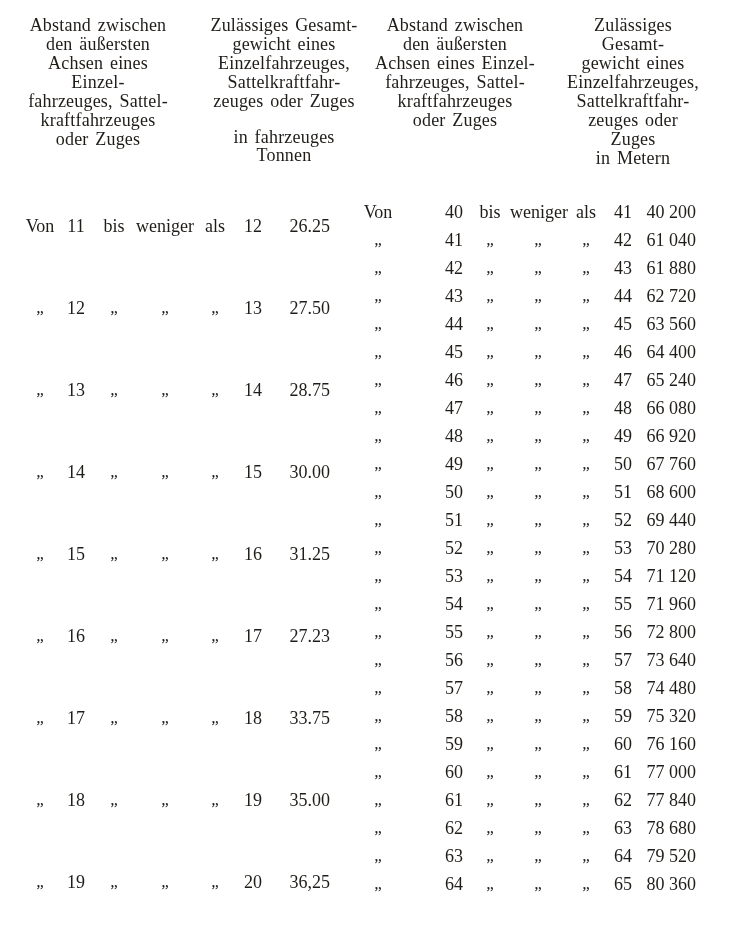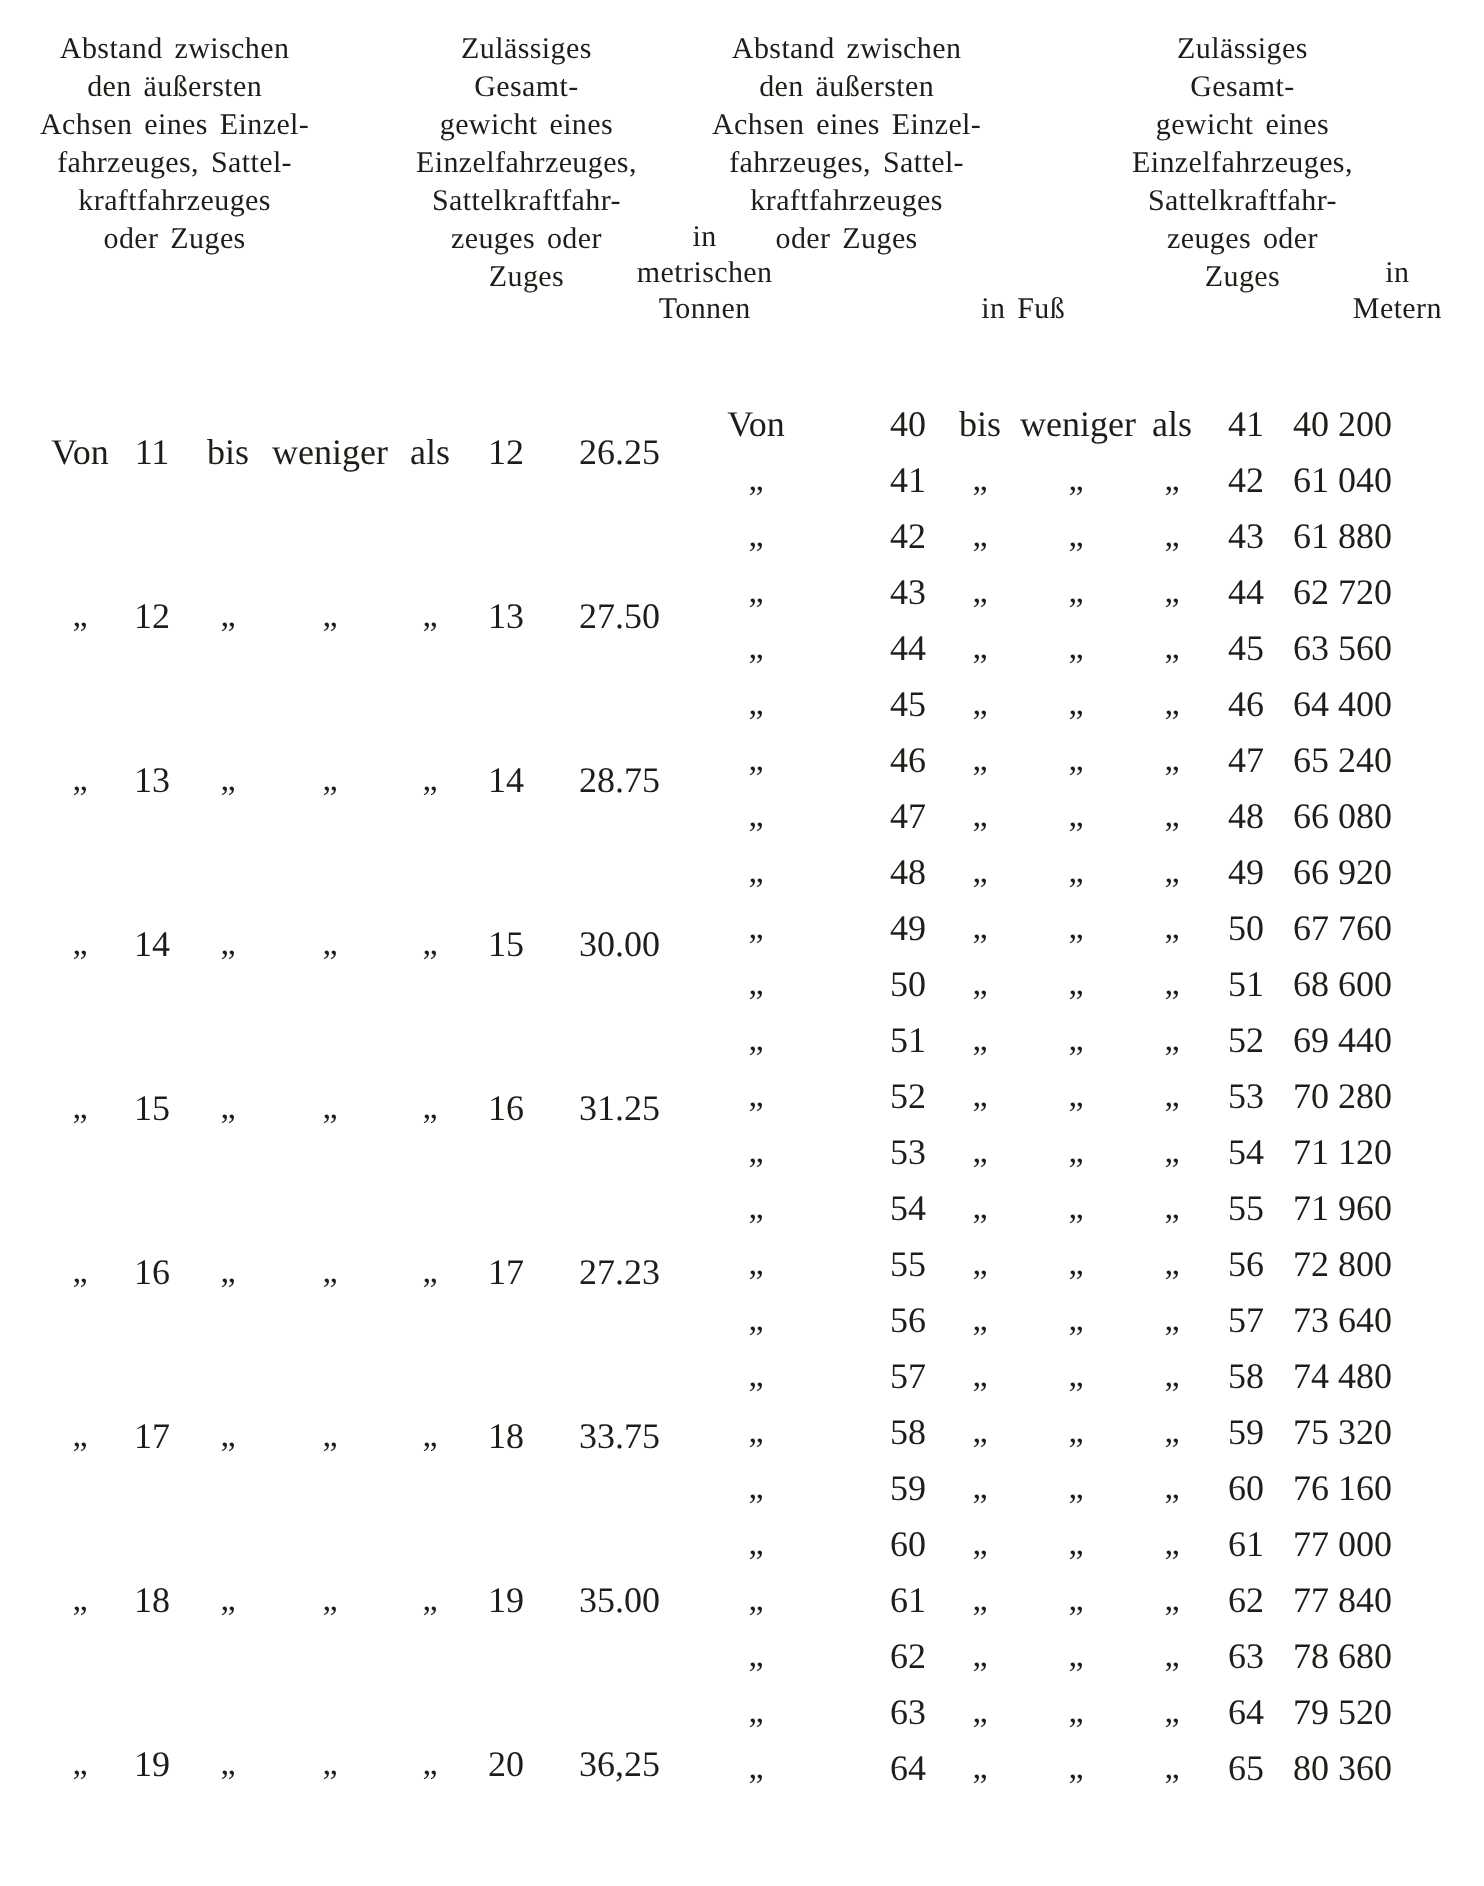--- a/index.html
+++ b/index.html
@@ -16,23 +16,23 @@
   #t0 { left: 20px;  width: 340px; }
   #t1 { left: 356px; width: 344px; }
 
   .thead {
     display: flex;
     justify-content: space-between;
     height: 148px;
   }
   .hcol {
     display: flex;
-    flex-direction: row;
+    flex-direction: column;
     text-align: center;
-    font-size: 15px;
+    font-size: 18px;
     line-height: 19px;
     word-spacing: 2px;
     letter-spacing: 0.2px;
   }
   #t0 .hcol-a { width: 156px; }
   #t0 .hcol-b { width: 152px; }
   #t1 .hcol-a { width: 198px; }
   #t1 .hcol-b { width: 134px; }
   .hunit { margin-top: auto; line-height: 18px; }
 
@@ -79,21 +79,21 @@
       </div>
       <div class="hcol hcol-b">
         <div class="hlines">
             <div>Zulässiges Gesamt-</div>
             <div>gewicht eines</div>
             <div>Einzelfahrzeuges,</div>
             <div>Sattelkraftfahr-</div>
             <div>zeuges oder Zuges</div>
           </div>
         <div class="hunit">
-            <div>in metrischen</div>
+            <div>in fahrzeuges</div>
             <div>Tonnen</div>
           </div>
       </div>
     </header>
     <div class="tbody">
         <div class="trow">
           <span class="c c1">Von</span>
           <span class="c c2">11</span>
           <span class="c c3">bis</span>
           <span class="c c4">weniger</span>
@@ -180,23 +180,20 @@
     <header class="thead">
       <div class="hcol hcol-a">
         <div class="hlines">
             <div>Abstand zwischen</div>
             <div>den äußersten</div>
             <div>Achsen eines Einzel-</div>
             <div>fahrzeuges, Sattel-</div>
             <div>kraftfahrzeuges</div>
             <div>oder Zuges</div>
           </div>
-        <div class="hunit">
-            <div>in Fuß</div>
-          </div>
       </div>
       <div class="hcol hcol-b">
         <div class="hlines">
             <div>Zulässiges Gesamt-</div>
             <div>gewicht eines</div>
             <div>Einzelfahrzeuges,</div>
             <div>Sattelkraftfahr-</div>
             <div>zeuges oder Zuges</div>
           </div>
         <div class="hunit">

